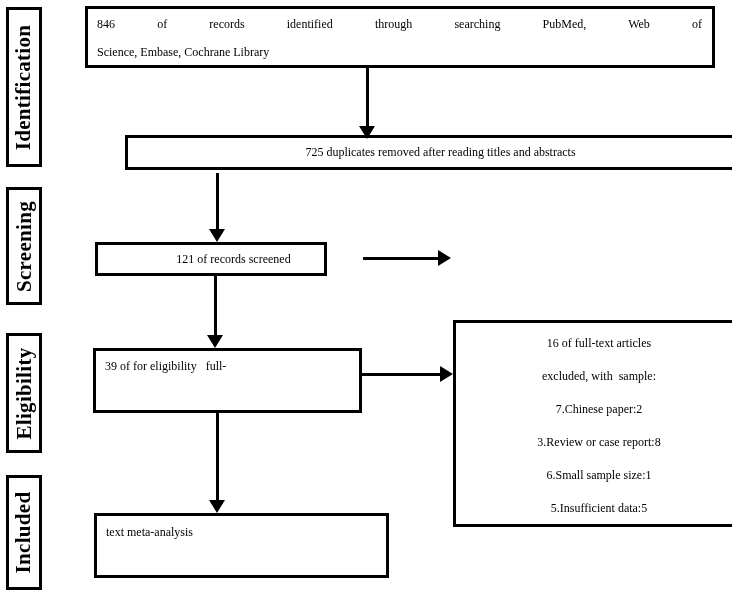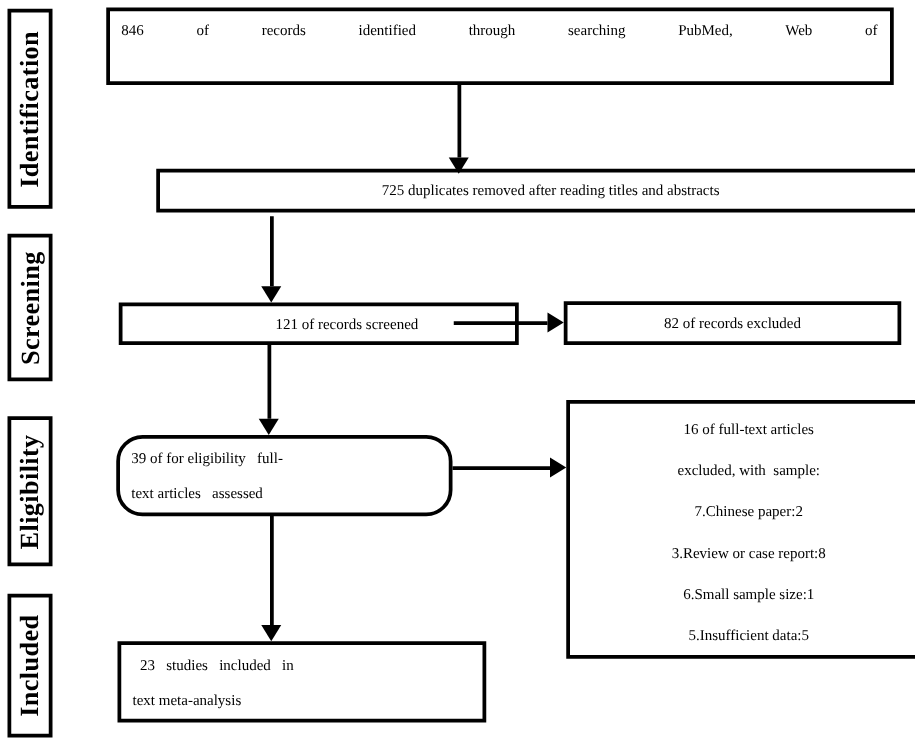--- a/index.html
+++ b/index.html
@@ -43,23 +43,23 @@
     border: 3px solid var(--line);
     background: var(--bg);
     font-size: 12px;
     font-weight: normal;
   }
   .box .ln { white-space: pre; }
   .center { text-align: center; }
   .justify-last { text-align: justify; text-align-last: justify; white-space: normal !important; }
   #box-identified { left: 85px; top: 6px; width: 630px; height: 62px; padding: 1px 10px 0 9px; line-height: 28px; }
   #box-duplicates { left: 89px; top: 135px; width: 631px; height: 35px; line-height: 29px; margin-left: 36px; }
-  #box-screened { left: 95px; top: 242px; width: 320px; height: 34px; line-height: 28px; padding-left: 45px; }
+  #box-screened { left: 95px; top: 242px; width: 232px; height: 34px; line-height: 28px; padding-left: 45px; }
   #box-records-excluded { left: 451px; top: 241px; width: 270px; height: 35px; line-height: 29px; }
-  #box-eligibility { left: 93px; top: 348px; width: 269px; height: 65px; padding: 1px 6px 0 9px; line-height: 28px; border-radius: 21px; }
+  #box-eligibility { left: 93px; top: 348px; width: 269px; height: 65px; padding: 1px 6px 0 9px; line-height: 28px; }
   #box-fulltext-excluded { left: 453px; top: 320px; width: 292px; height: 207px; padding-top: 4px; line-height: 33px; }
   #box-included { left: 94px; top: 513px; width: 295px; height: 65px; padding: 2px 6px 0 9px; line-height: 28px; }
   
   .varrow {
     position: absolute;
     width: 16px;
     display: flex;
     flex-direction: column;
     align-items: center;
   }
@@ -104,50 +104,46 @@
   </div>
   <div class="stage" style="left:6px; top:333px; width:36px; height:120px;">
     <span>Eligibility</span>
   </div>
   <div class="stage" style="left:6px; top:475px; width:36px; height:115px;">
     <span>Included</span>
   </div>
 
   <div class="box" id="box-identified">
     <div class="ln justify-last">846 of records identified through searching PubMed, Web of</div>
+    <div class="ln">Science, Embase, Cochrane Library</div>
   </div>
 
   <div class="box center" id="box-duplicates">
     <div class="ln">725 duplicates removed after reading titles and abstracts</div>
   </div>
 
   <div class="box center" id="box-screened">
     <div class="ln">121 of records screened</div>
   </div>
 
-  <div class="box center" id="box-records-excluded">
-    <div class="ln">82 of records excluded</div>
-  </div>
 
   <div class="box" id="box-eligibility">
     <div class="ln">39 of for eligibility   full-</div>
-    <div class="ln">text articles   assessed</div>
   </div>
 
   <div class="box center" id="box-fulltext-excluded">
     <div class="ln">16 of full-text articles</div>
     <div class="ln">excluded, with  sample:</div>
     <div class="ln">7.Chinese paper:2</div>
     <div class="ln">3.Review or case report:8</div>
     <div class="ln">6.Small sample size:1</div>
     <div class="ln">5.Insufficient data:5</div>
   </div>
 
   <div class="box" id="box-included">
-    <div class="ln">  23   studies   included   in</div>
     <div class="ln">text meta-analysis</div>
   </div>
 
   <div class="varrow" id="arrow-1">
     <div class="shaft"></div>
     <div class="head"></div>
   </div>
   <div class="varrow" id="arrow-2">
     <div class="shaft"></div>
     <div class="head"></div>

